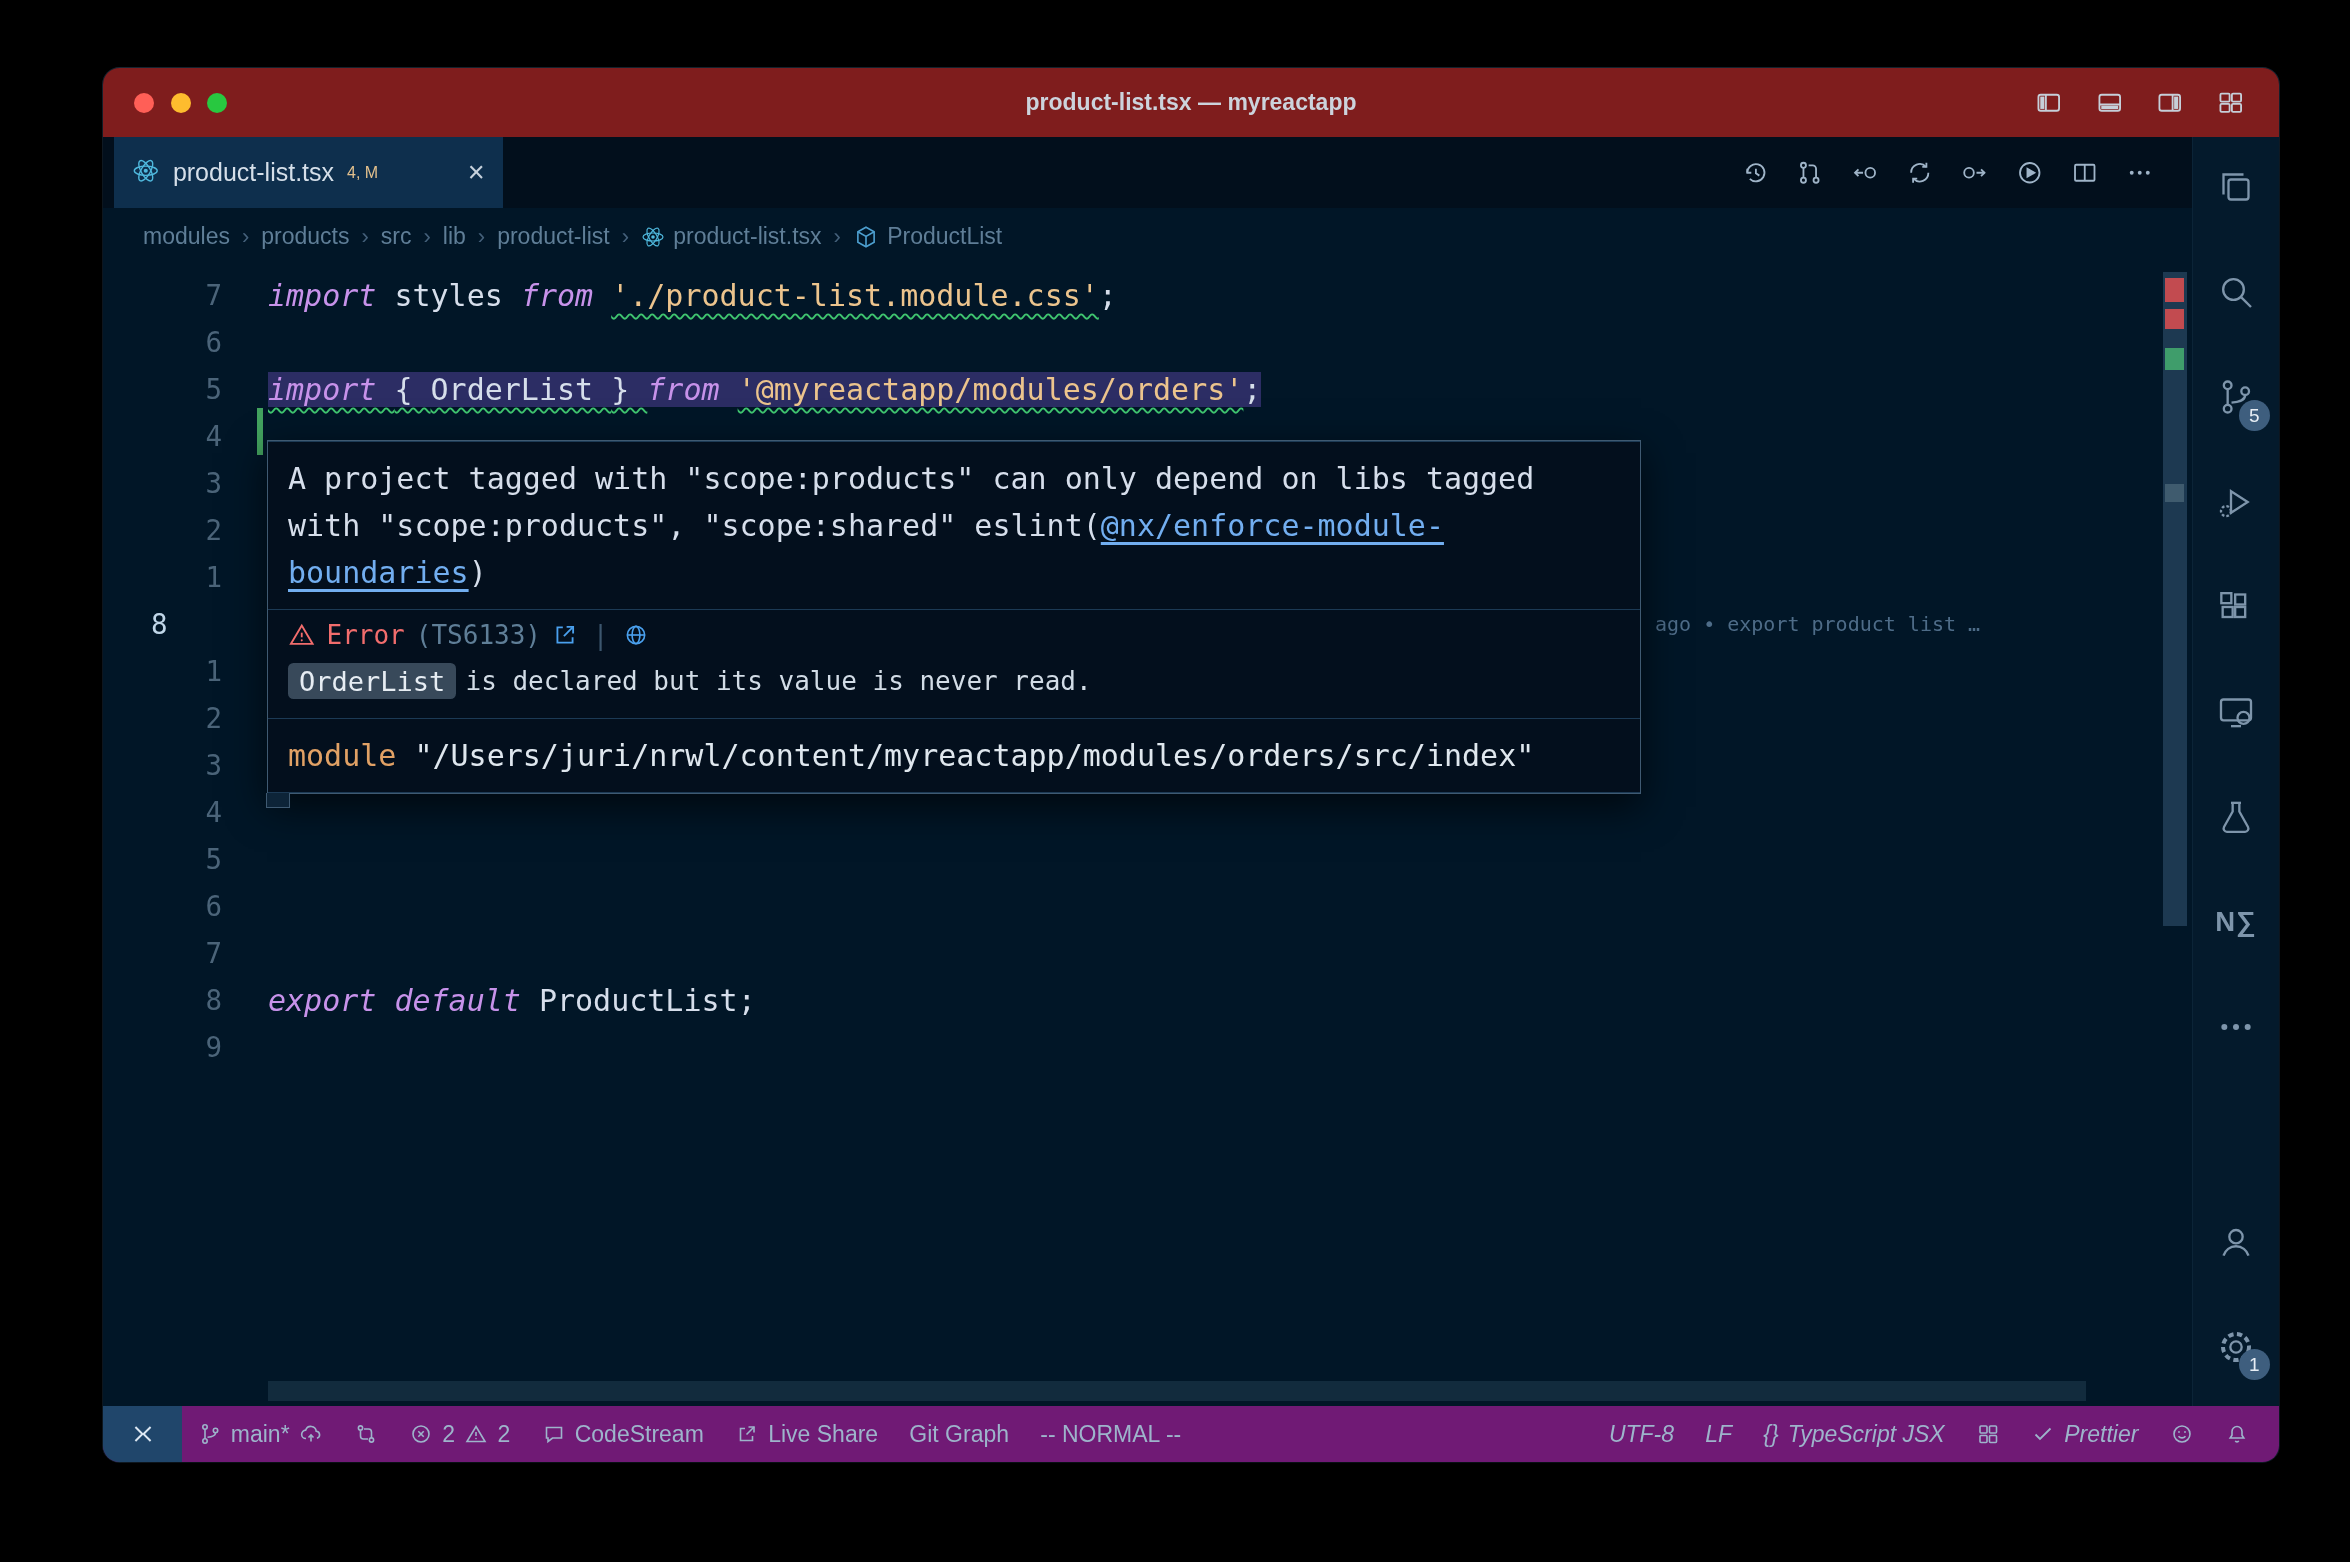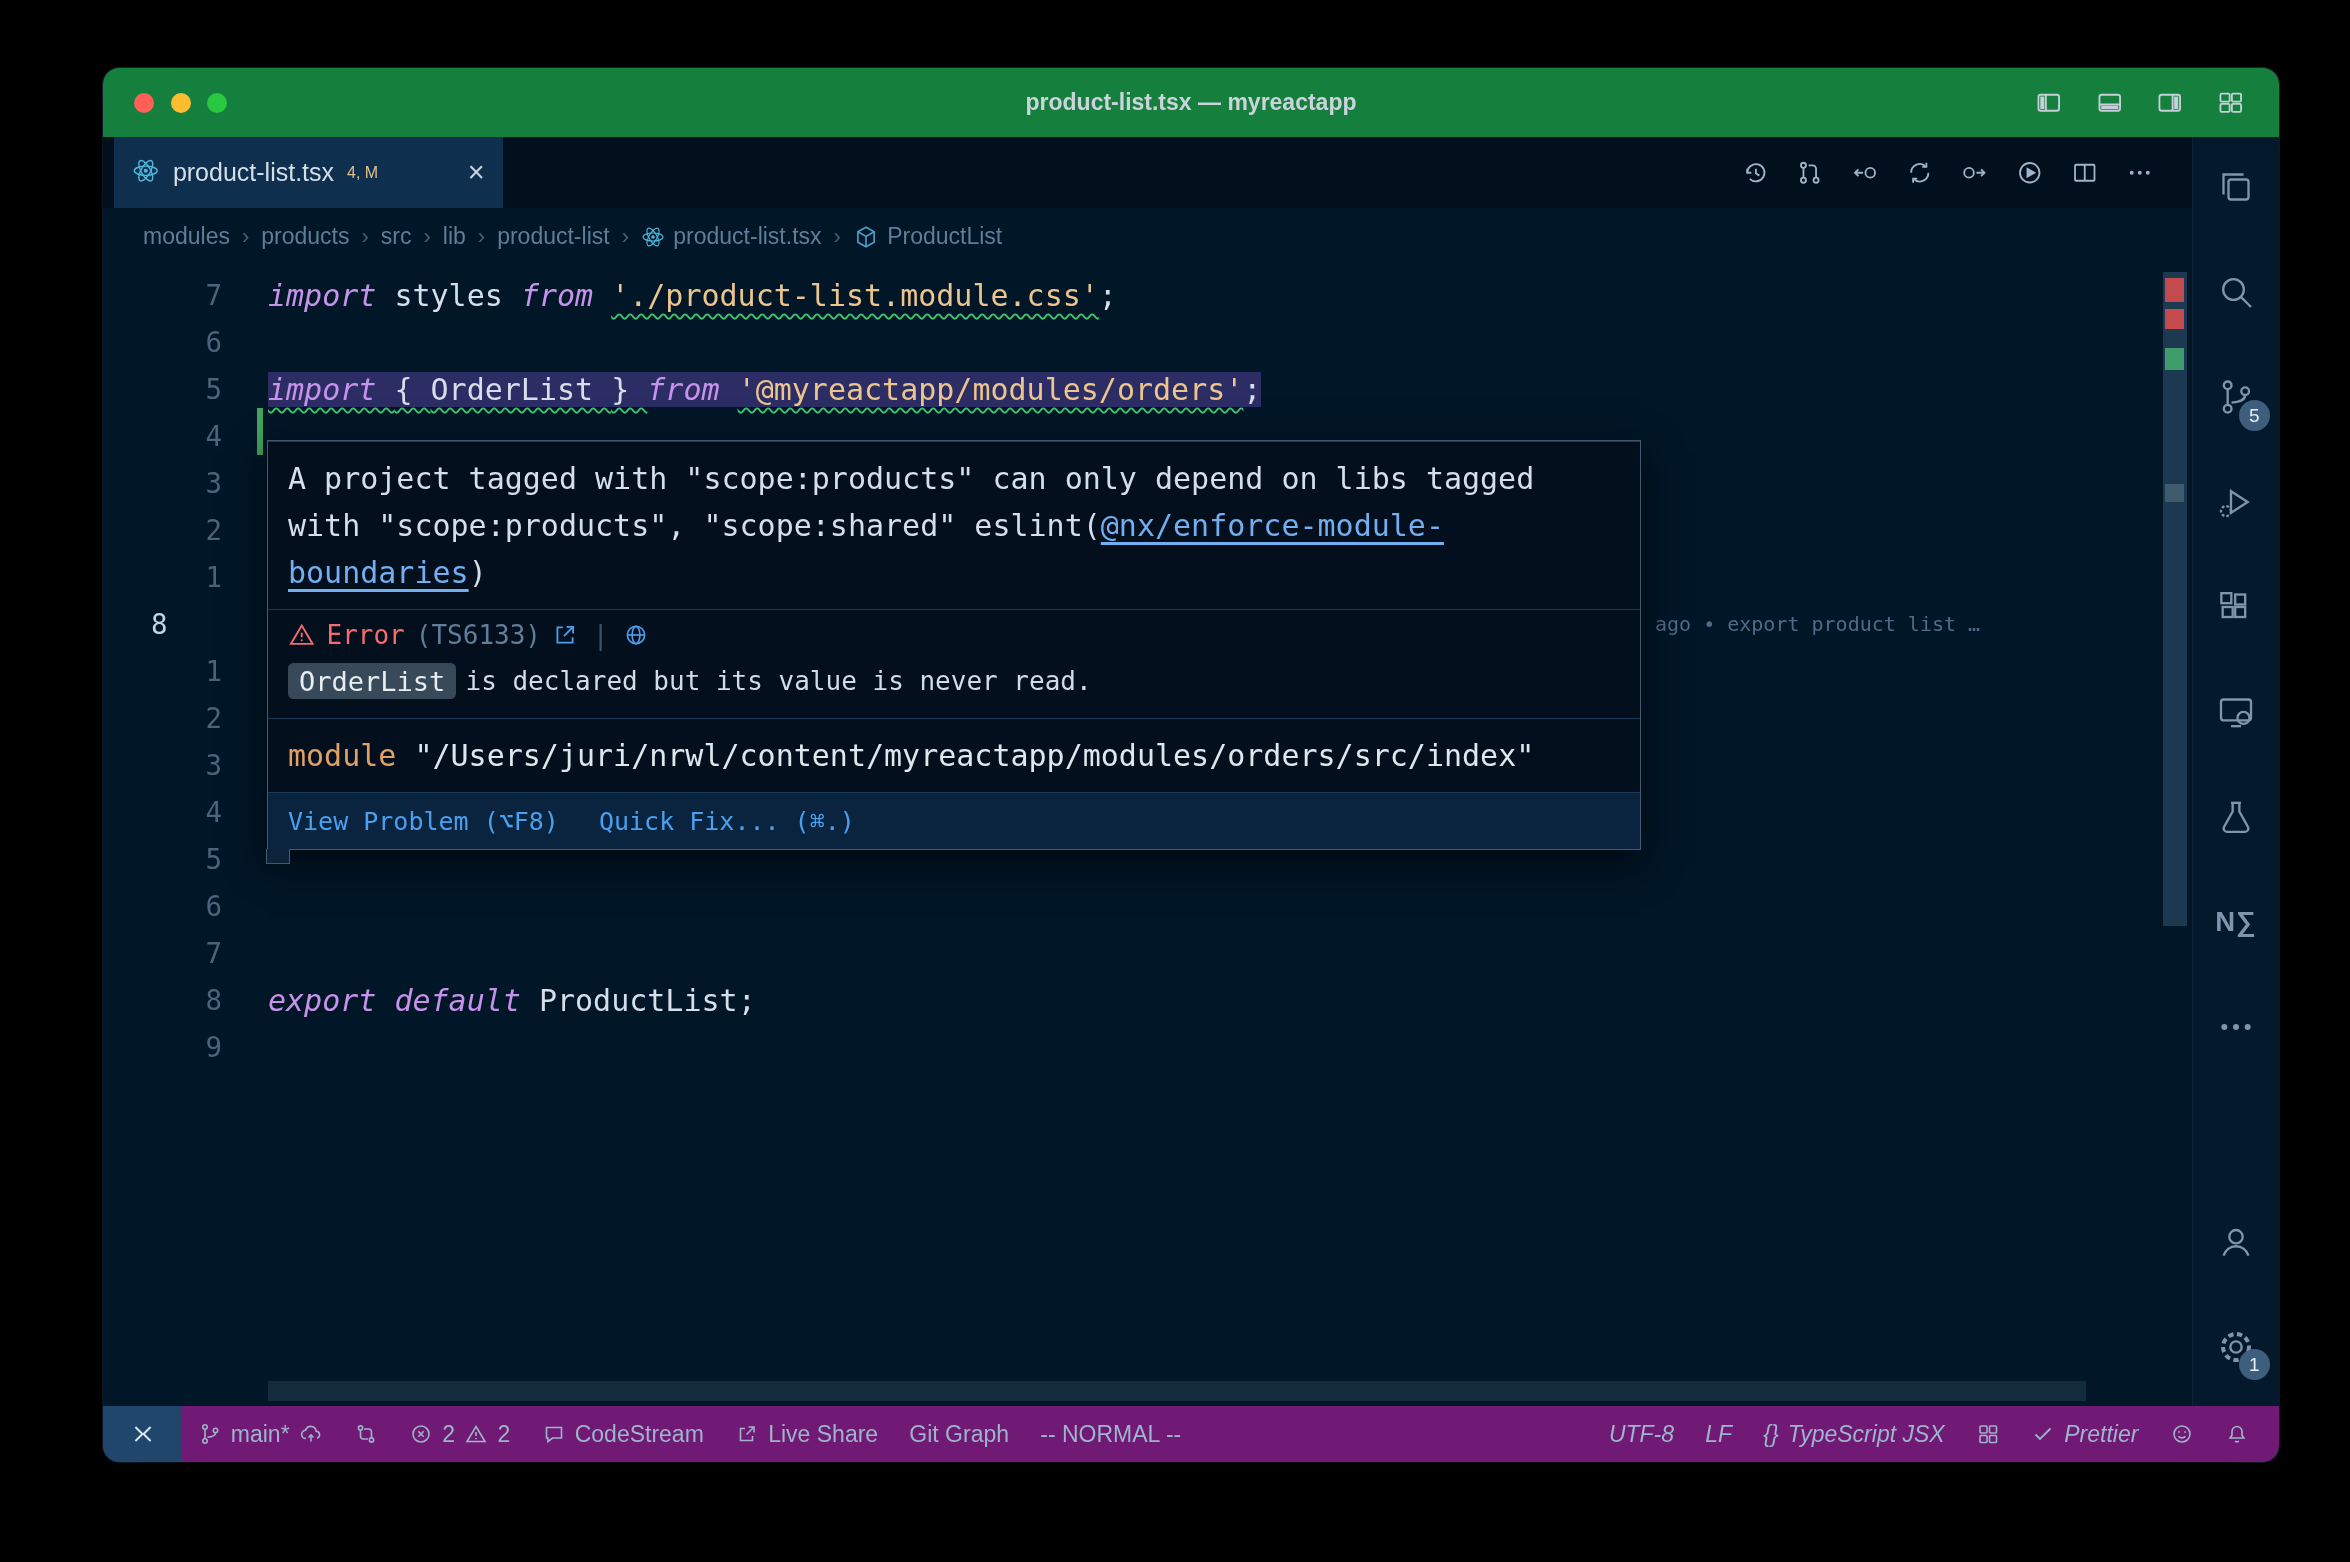--- a/index.html
+++ b/index.html
@@ -4,21 +4,21 @@
 <style>
   * { margin:0; padding:0; box-sizing:border-box; }
   html,body { width:2351px; height:1563px; background:#000; font-family:"Liberation Sans","DejaVu Sans",sans-serif; }
   body { position:relative; overflow:hidden; }
 
   .window { position:absolute; left:103px; top:68px; width:2176px; height:1394px;
     background:#011627; border-radius:16.5px; overflow:hidden; display:flex; flex-direction:column;
     box-shadow:0 37px 110px rgba(0,0,0,.85), 0 0 0 0.9px #1a2b3a; }
 
   
-  .titlebar { flex:0 0 69px; background:#15803d; position:relative; display:flex; align-items:center; }
+  .titlebar { flex:0 0 69px; background:#7f1d1d; position:relative; display:flex; align-items:center; }
   .traffic { display:flex; gap:16.5px; margin-left:31px; z-index:2; }
   .tl { width:20px; height:20px; border-radius:50%; }
   .tl.red{ background:#ff5f57; } .tl.yellow{ background:#febc2e; } .tl.green{ background:#28c840; }
   .win-title { position:absolute; left:0; right:0; text-align:center; color:#ccd3dc; font-size:23px; font-weight:700; }
   .titlebar-icons { margin-left:auto; display:flex; gap:33px; padding-right:35px; z-index:2; color:#c6cfd9; }
   .titlebar-icons svg { display:block; }
 
   
   .main { flex:1; display:flex; min-height:0; }
   .content { flex:1; display:flex; flex-direction:column; min-width:0; }
@@ -371,24 +371,20 @@
                 <path d="M4.3 12h15.4"></path>
               </svg>
           </div>
           <div class="hp-md">
             <span class="hp-chip">OrderList</span>
             <span>is declared but its value is never read.</span>
           </div>
           <div class="hp-divider"></div>
           <div class="hp-sec hp-mono hp-module"><span class="mk">module</span><span class="mp"> "/Users/juri/nrwl/content/myreactapp/modules/orders/src/index"</span></div>
           <div class="hp-divider"></div>
-          <div class="hp-actions">
-            <span class="hp-action">View Problem (⌥F8)</span>
-            <span class="hp-action">Quick Fix... (⌘.)</span>
-          </div>
           <div class="hover-resize"></div>
         </div>
       </div>
     </div>
 
     <div class="activitybar">
       <div class="act-item">
         <svg width="40" height="40" viewBox="0 0 24 24" fill="none" stroke="currentColor" stroke-width="1.4">
             <rect x="7.5" y="7.5" width="12" height="12" rx="1.5"></rect>
             <path d="M16.5 4.5H4.5V16.5"></path>

